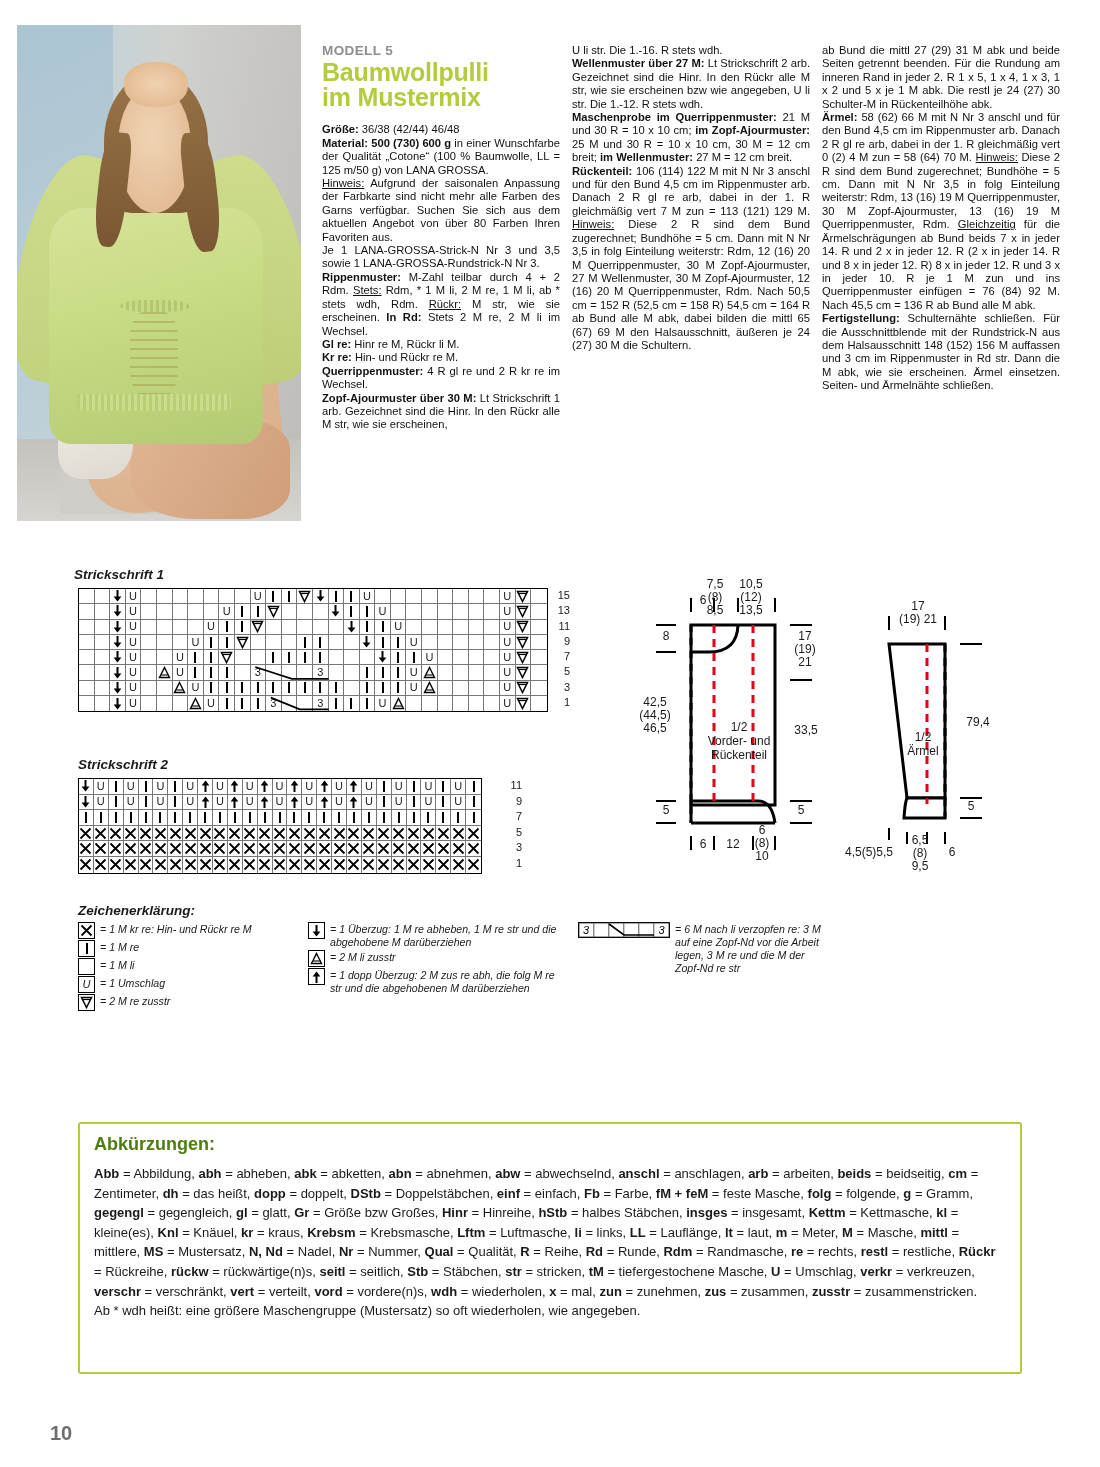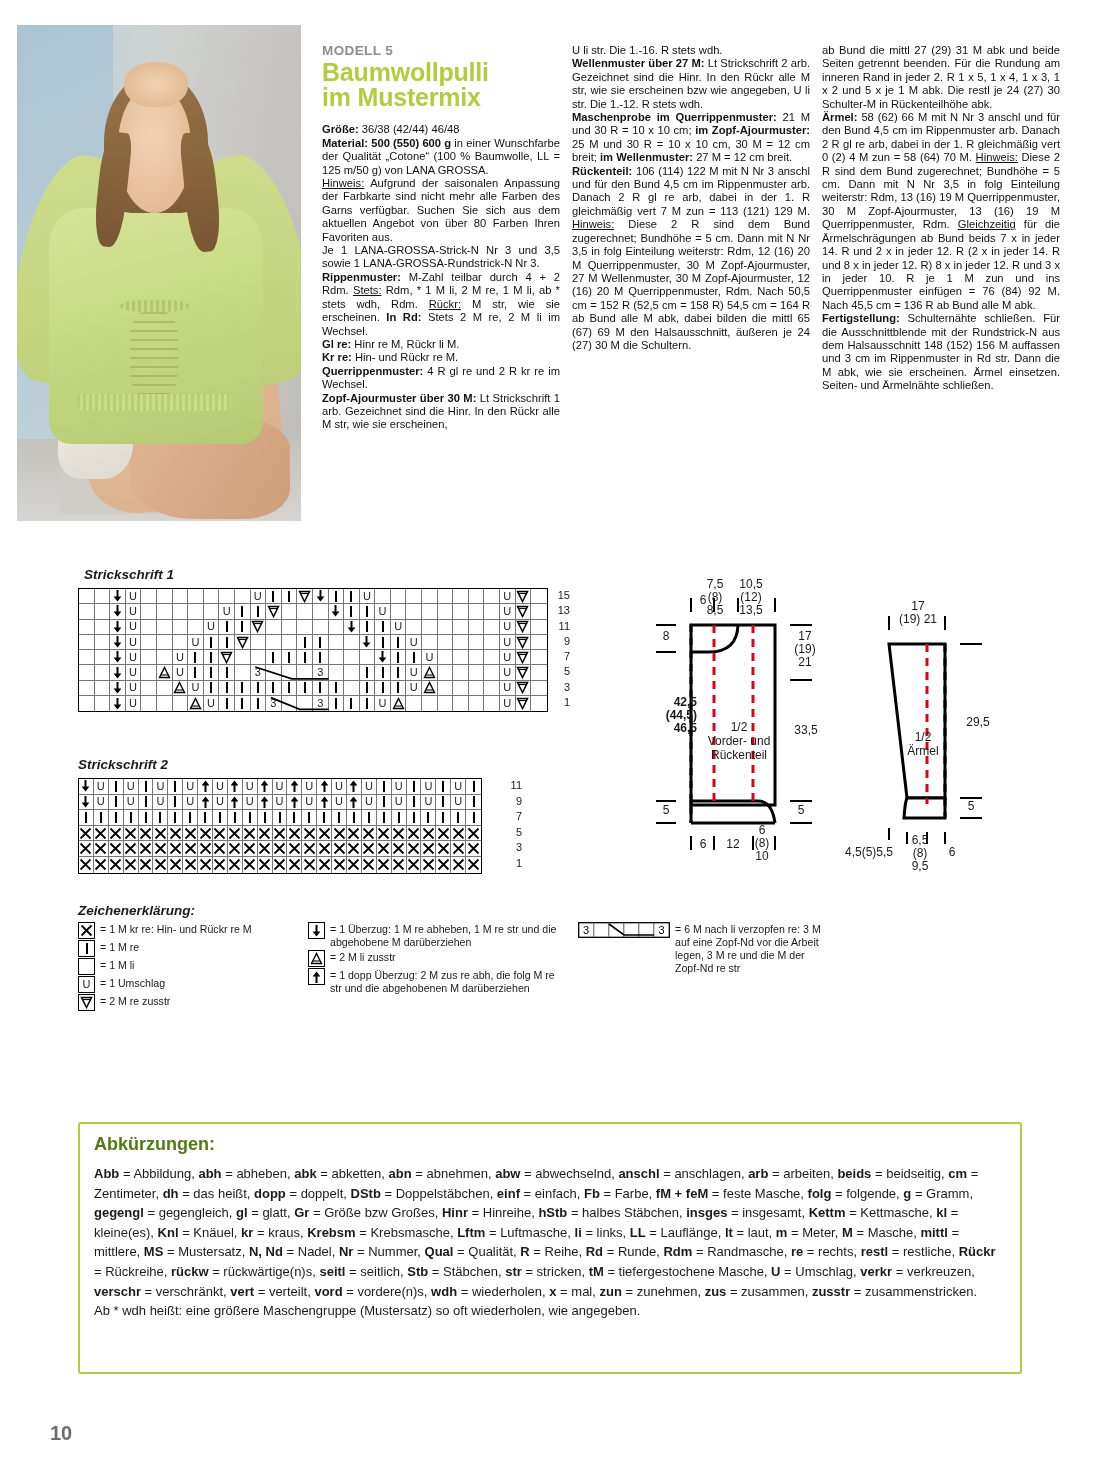--- a/index.html
+++ b/index.html
@@ -72,40 +72,40 @@
   .modell{font-size:13.5px;font-weight:bold;letter-spacing:.4px;color:#8e8e8e;
      margin:0 0 3px 0;text-align:left;}
   .ttl{font-size:25px;line-height:25px;font-weight:bold;color:#b3cc3d;
      margin:0 0 13px 0;text-align:left;letter-spacing:-.2px;}
   .p{margin:0;text-align:justify;}
   b{font-weight:bold;}
   u{text-decoration:underline;}
 
   
   .sslabel{position:absolute;font-style:italic;font-weight:bold;font-size:13.5px;}
-  #ss1label{left:84px;top:567px;}
+  #ss1label{left:74px;top:567px;}
   #ss2label{left:78px;top:757px;}
   #zelabel{left:78px;top:903px;font-size:13.5px;}
 
   .grid{position:absolute;border:1.5px solid #000;background:#fff;
      display:grid;box-sizing:content-box;}
   .cell{border-right:1px solid #777;border-bottom:1px solid #777;
      box-sizing:border-box;position:relative;
      display:flex;align-items:center;justify-content:center;
      font-size:10px;font-family:"Liberation Sans",sans-serif;overflow:hidden;}
   .cell:last-child{border-right:none;}
   .rowlabels{position:absolute;font-size:11px;}
   .rowlabels div{text-align:right;}
 
   
   .sym{line-height:1;font-size:11px;}
   svg.g{display:block;}
 
   
-  .legbox{position:absolute;font-size:10.6px;line-height:13px;}
+  .legbox{position:absolute;font-size:10.6px;font-style:italic;line-height:13px;}
   .legrow{display:flex;align-items:flex-start;gap:5px;margin-bottom:1px;}
   .legbx{width:15px;height:15px;border:1.3px solid #000;flex:0 0 15px;
      display:flex;align-items:center;justify-content:center;background:#fff;}
   .legtxt{padding-top:1px;}
 
   
   .schem{position:absolute;}
   .sdim{position:absolute;font-size:12px;text-align:center;line-height:13px;}
   .sctr{position:absolute;font-size:12px;text-align:center;line-height:14px;}
 
@@ -146,21 +146,21 @@
   </div>
 
   <div class="txtcol" id="col1">
     <div class="modell">MODELL 5</div>
     <div class="ttl">
       <span>Baumwollpulli</span><br>
       <span>im Mustermix</span>
     </div>
     <div id="col1-body">
         <p class="p"><b>Größe:</b> 36/38 (42/44) 46/48</p>
-        <p class="p"><b>Material: 500 (550) 600 g</b> in einer Wunschfarbe der Qualität „Cotone“ (100 % Baumwolle, LL = 125 m/50 g) von LANA GROSSA.</p>
+        <p class="p"><b>Material: 500 (730) 600 g</b> in einer Wunschfarbe der Qualität „Cotone“ (100 % Baumwolle, LL = 125 m/50 g) von LANA GROSSA.</p>
         <p class="p"><u>Hinweis:</u> Aufgrund der saisonalen Anpassung der Farbkarte sind nicht mehr alle Farben des Garns verfügbar. Suchen Sie sich aus dem aktuellen Angebot von über 80 Farben Ihren Favoriten aus.</p>
         <p class="p">Je 1 LANA-GROSSA-Strick-N Nr 3 und 3,5 sowie 1 LANA-GROSSA-Rundstrick-N Nr 3.</p>
         <p class="p"><b>Rippenmuster:</b> M-Zahl teilbar durch 4 + 2 Rdm. <u>Stets:</u> Rdm, * 1 M li, 2 M re, 1 M li, ab * stets wdh, Rdm. <u>Rückr:</u> M str, wie sie erscheinen. <b>In Rd:</b> Stets 2 M re, 2 M li im Wechsel.</p>
         <p class="p"><b>Gl re:</b> Hinr re M, Rückr li M.</p>
         <p class="p"><b>Kr re:</b> Hin- und Rückr re M.</p>
         <p class="p"><b>Querrippenmuster:</b> 4 R gl re und 2 R kr re im Wechsel.</p>
         <p class="p"><b>Zopf-Ajourmuster über 30 M:</b> Lt Strickschrift 1 arb. Gezeichnet sind die Hinr. In den Rückr alle M str, wie sie erscheinen,</p>
       </div>
   </div>
 
@@ -2231,21 +2231,21 @@
       <span>7,5</span><br>
       <span>(8)</span><br>
       <span>8,5</span>
     </div>
     <div class="sdim" style="left:104px;top:10px;width:34px;">
       <span>10,5</span><br>
       <span>(12)</span><br>
       <span>13,5</span>
     </div>
     <div class="sdim" style="left:26px;top:62px;width:20px;">8</div>
-    <div class="sdim" style="left:25px;top:128px;width:42px;text-align:right;font-weight:bold;">
+    <div class="sdim" style="left:4px;top:128px;width:42px;">
       <span>42,5</span><br>
       <span>(44,5)</span><br>
       <span>46,5</span>
     </div>
     <div class="sdim" style="left:26px;top:236px;width:20px;">5</div>
     <div class="sdim" style="left:158px;top:62px;width:34px;">
       <span>17</span><br>
       <span>(19)</span><br>
       <span>21</span>
     </div>
@@ -2282,21 +2282,21 @@
       <line x1="47" y1="240" x2="47" y2="252" stroke="#000" stroke-width="2"></line>
       <line x1="65" y1="244" x2="65" y2="256" stroke="#000" stroke-width="2"></line>
       <line x1="85" y1="244" x2="85" y2="256" stroke="#000" stroke-width="2"></line>
       <line x1="103" y1="244" x2="103" y2="256" stroke="#000" stroke-width="2"></line>
     </svg>
     <div class="sdim" style="left:50px;top:12px;width:52px;">
       <span>17</span><br>
       <span>(19)</span>
       <span>21</span>
     </div>
-    <div class="sdim" style="left:112px;top:128px;width:48px;">29,5</div>
+    <div class="sdim" style="left:112px;top:128px;width:48px;">79,4</div>
     <div class="sdim" style="left:118px;top:212px;width:22px;">5</div>
     <div class="sdim" style="left:-8px;top:258px;width:70px;">4,5(5)5,5</div>
     <div class="sdim" style="left:60px;top:246px;width:36px;">
       <span>6,5</span><br>
       <span>(8)</span><br>
       <span>9,5</span>
     </div>
     <div class="sdim" style="left:98px;top:258px;width:24px;">6</div>
     <div class="sctr" style="left:50px;top:142px;width:62px;">
       <span>1/2</span><br>

